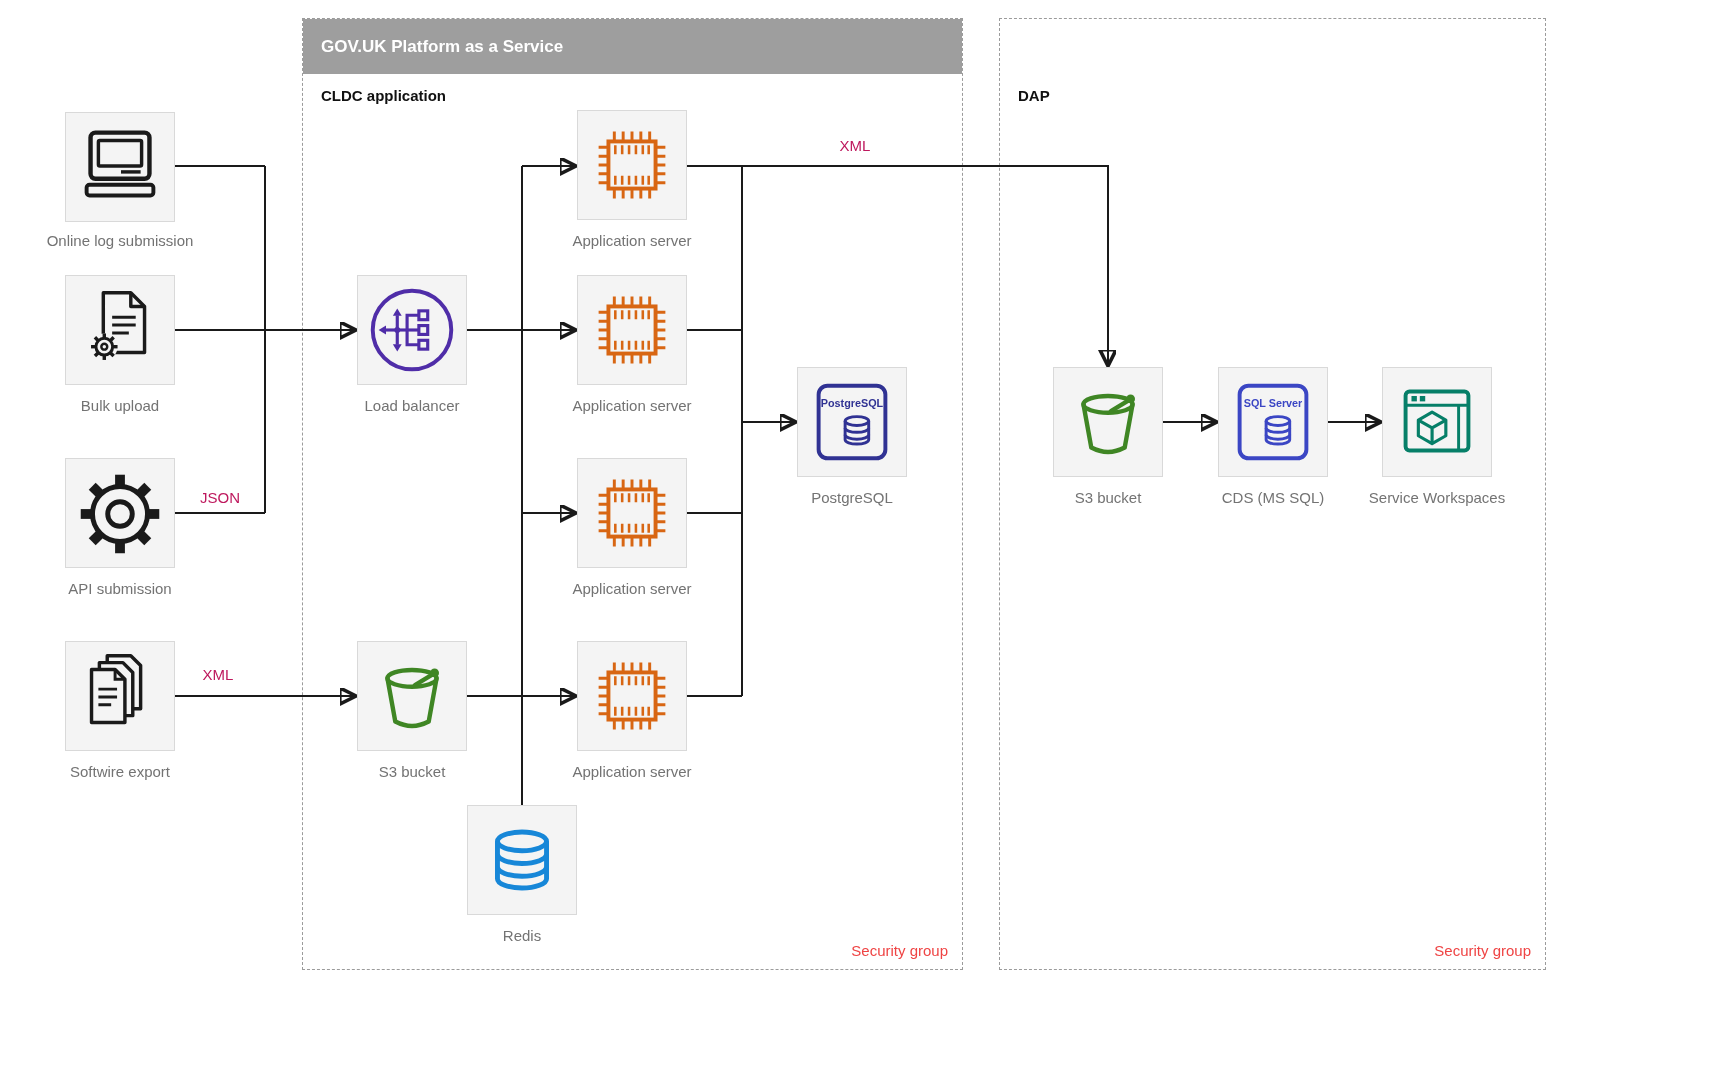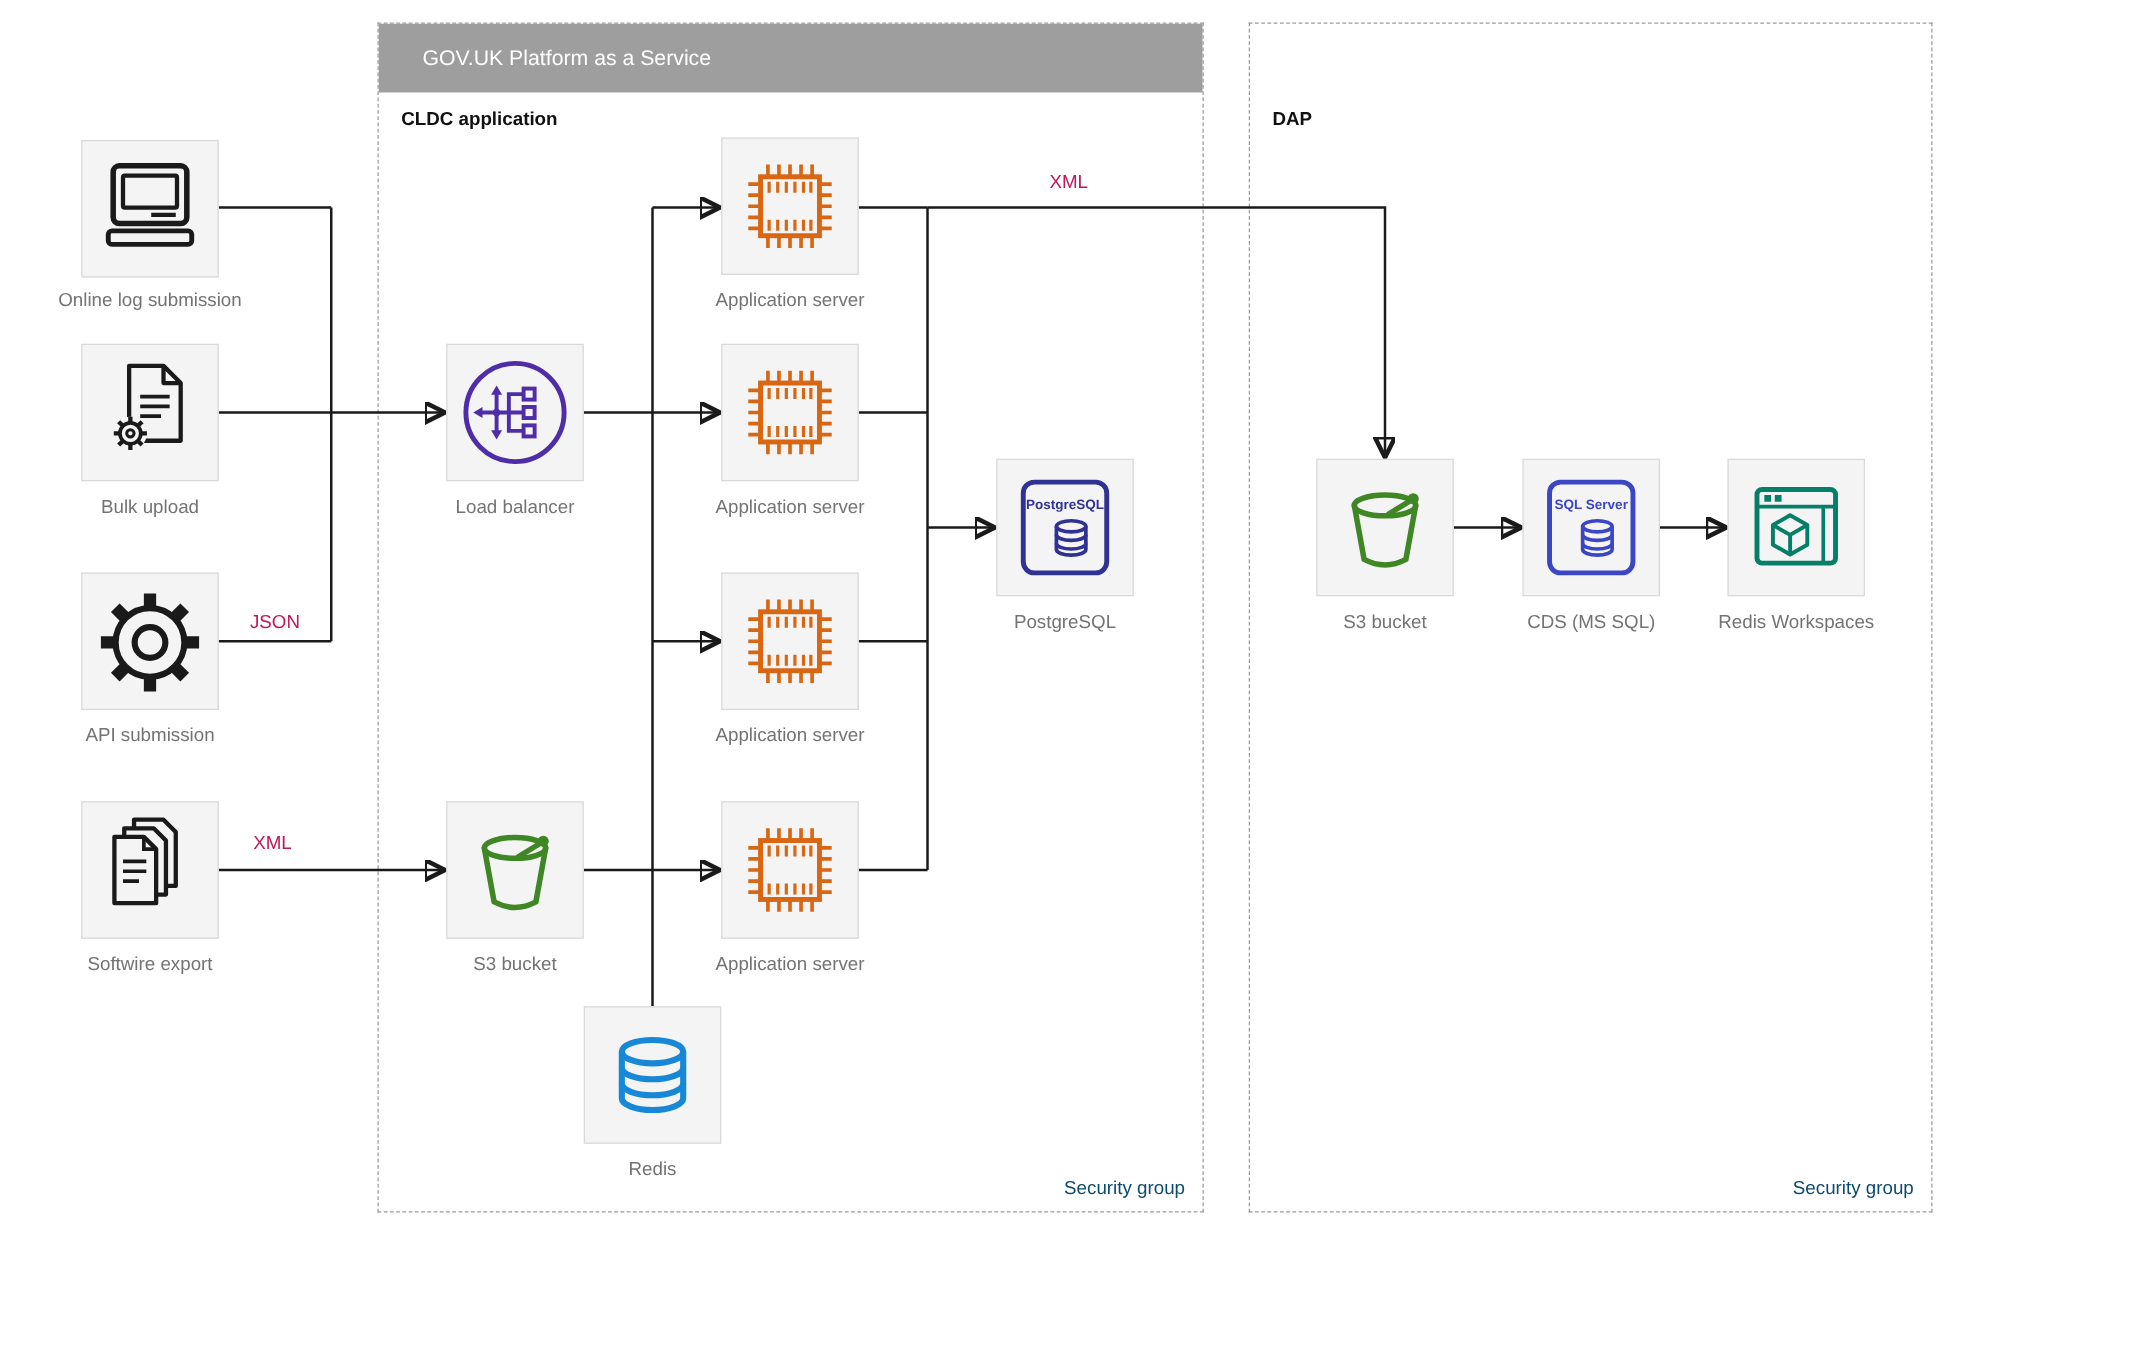--- a/index.html
+++ b/index.html
@@ -4,24 +4,24 @@
 <style>
   *{box-sizing:border-box;margin:0;padding:0}
   html,body{background:#ffffff}
   body{
     width:1712px;height:1082px;position:relative;overflow:hidden;
     font-family:"Liberation Sans",sans-serif;color:#1a1a1a;
   }
   .container{position:absolute;border:1.5px dashed #9b9b9b;background:transparent}
   .container .hdr{
     position:absolute;top:0;left:0;right:0;height:55px;background:var(--header-gray,#9e9e9e);
-    color:#ffffff;font-weight:normal;font-size:17px;line-height:55px;padding-left:35px;
+    color:#ffffff;font-weight:bold;font-size:17px;line-height:55px;padding-left:18px;
   }
   .container .sub{position:absolute;top:68px;left:18px;font-weight:bold;font-size:15px;color:#111}
-  .container .foot{position:absolute;bottom:10px;right:14px;color:#0c4a6e;font-size:15px}
+  .container .foot{position:absolute;bottom:10px;right:14px;color:#ef4444;font-size:15px}
   .node{position:absolute;width:110px;height:110px;background:#f4f4f4;border:1px solid #d9d9d9}
   .nlabel{position:absolute;width:220px;text-align:center;font-size:15px;color:#737373}
   .elabel{position:absolute;width:80px;text-align:center;font-size:15px;color:#be185d}
   svg.ic{width:100%;height:100%;display:block}
   #wires{position:absolute;left:0;top:0;pointer-events:none}
   #wires path{fill:none;stroke:var(--line,#1a1a1a);stroke-width:2}
   .ic-dark{color:var(--line,#1a1a1a)}
   .ic-purple{color:var(--accent-purple,#4F2DA8)}
   .ic-green{color:var(--accent-green,#3F8624)}
   .ic-orange{color:var(--accent-orange,#D86613)}
@@ -279,17 +279,17 @@
     <path d="M23,38 H87" fill="none" stroke="currentColor" stroke-width="3"></path>
     <rect x="29" y="28.5" width="5.5" height="5.5" fill="currentColor" stroke="none"></rect>
     <rect x="37.5" y="28.5" width="5.5" height="5.5" fill="currentColor" stroke="none"></rect>
     <path d="M77,38 V84" fill="none" stroke="currentColor" stroke-width="3"></path>
     <g fill="none" stroke="currentColor" stroke-width="3.2" stroke-linejoin="round">
       <path d="M50,45 L64,53 V69 L50,77 L36,69 V53 Z"></path>
       <path d="M36,53 L50,61 L64,53 M50,61 V77"></path>
     </g>
   </svg>
 </div>
-<div class="nlabel" style="left:1327px;top:489px">Redis Workspaces</div>
+<div class="nlabel" style="left:1327px;top:489px">Service Workspaces</div>
 
 <div class="elabel" style="left:180px;top:489px">JSON</div>
 <div class="elabel" style="left:178px;top:666px">XML</div>
 <div class="elabel" style="left:815px;top:137px">XML</div>
 
 </body></html>

